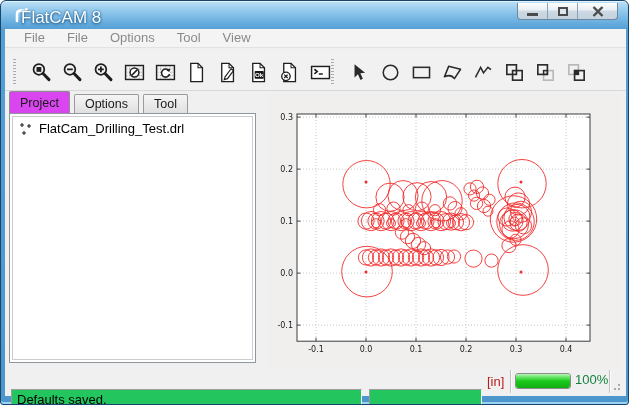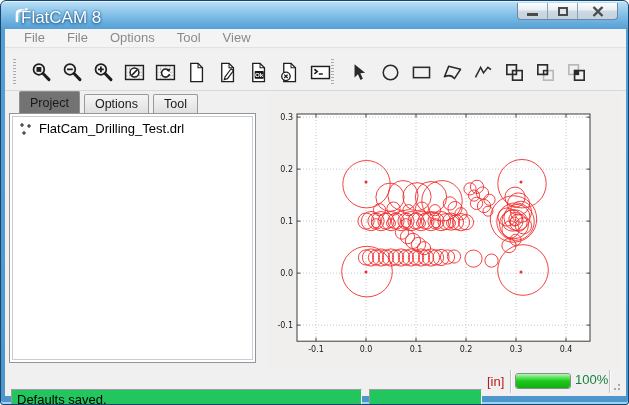--- a/index.html
+++ b/index.html
@@ -38,21 +38,21 @@
   .tgroup.g1{left:8px;} .tgroup.g2{left:326px;}
   .grip{width:3px;height:26px;margin-right:6px;
     background:repeating-linear-gradient(180deg,#a8adb2 0 1px,transparent 1px 3px);}
   .tbtn{width:24px;height:28px;display:flex;align-items:center;justify-content:center;}
   .tbtn svg{display:block;}
 
   .tabstrip{position:absolute;left:4px;top:62px;height:22px;display:flex;align-items:flex-end;z-index:3;}
   .tab{font-size:12.5px;color:#1a1a1a;padding:0 10px;margin-right:4px;display:flex;align-items:center;
     border:1px solid #9a9a9a;border-bottom:none;border-radius:2px 2px 0 0;
     background:linear-gradient(180deg,#f5f5f5,#e0e0e0);height:19px;}
-  .tab.active{height:22px;background:#737373;border-color:#8f8f8f;position:relative;z-index:4;margin-left:10px;}
+  .tab.active{height:22px;background:#d946ef;border-color:#8f8f8f;position:relative;z-index:4;margin-left:0;}
 
   .treepanel{position:absolute;left:4px;top:84px;width:247px;height:250px;background:#fff;border:1px solid #8e969e;z-index:2;}
   .treeinner{position:absolute;inset:2px;border:1px solid #cdcdcd;background:#fff;overflow:hidden;}
   .tree-item{display:flex;align-items:center;gap:6px;padding:4px 2px 2px 6px;font-size:13px;color:#000;}
   .tree-item .ticon{width:14px;height:14px;flex:0 0 14px;}
 
   .plotpanel{position:absolute;left:262px;top:64px;width:353px;height:274px;background:#f0efee;}
 
   
   .statusbar{position:absolute;left:0;top:338px;width:100%;height:29px;background:#f0f0f0;}

